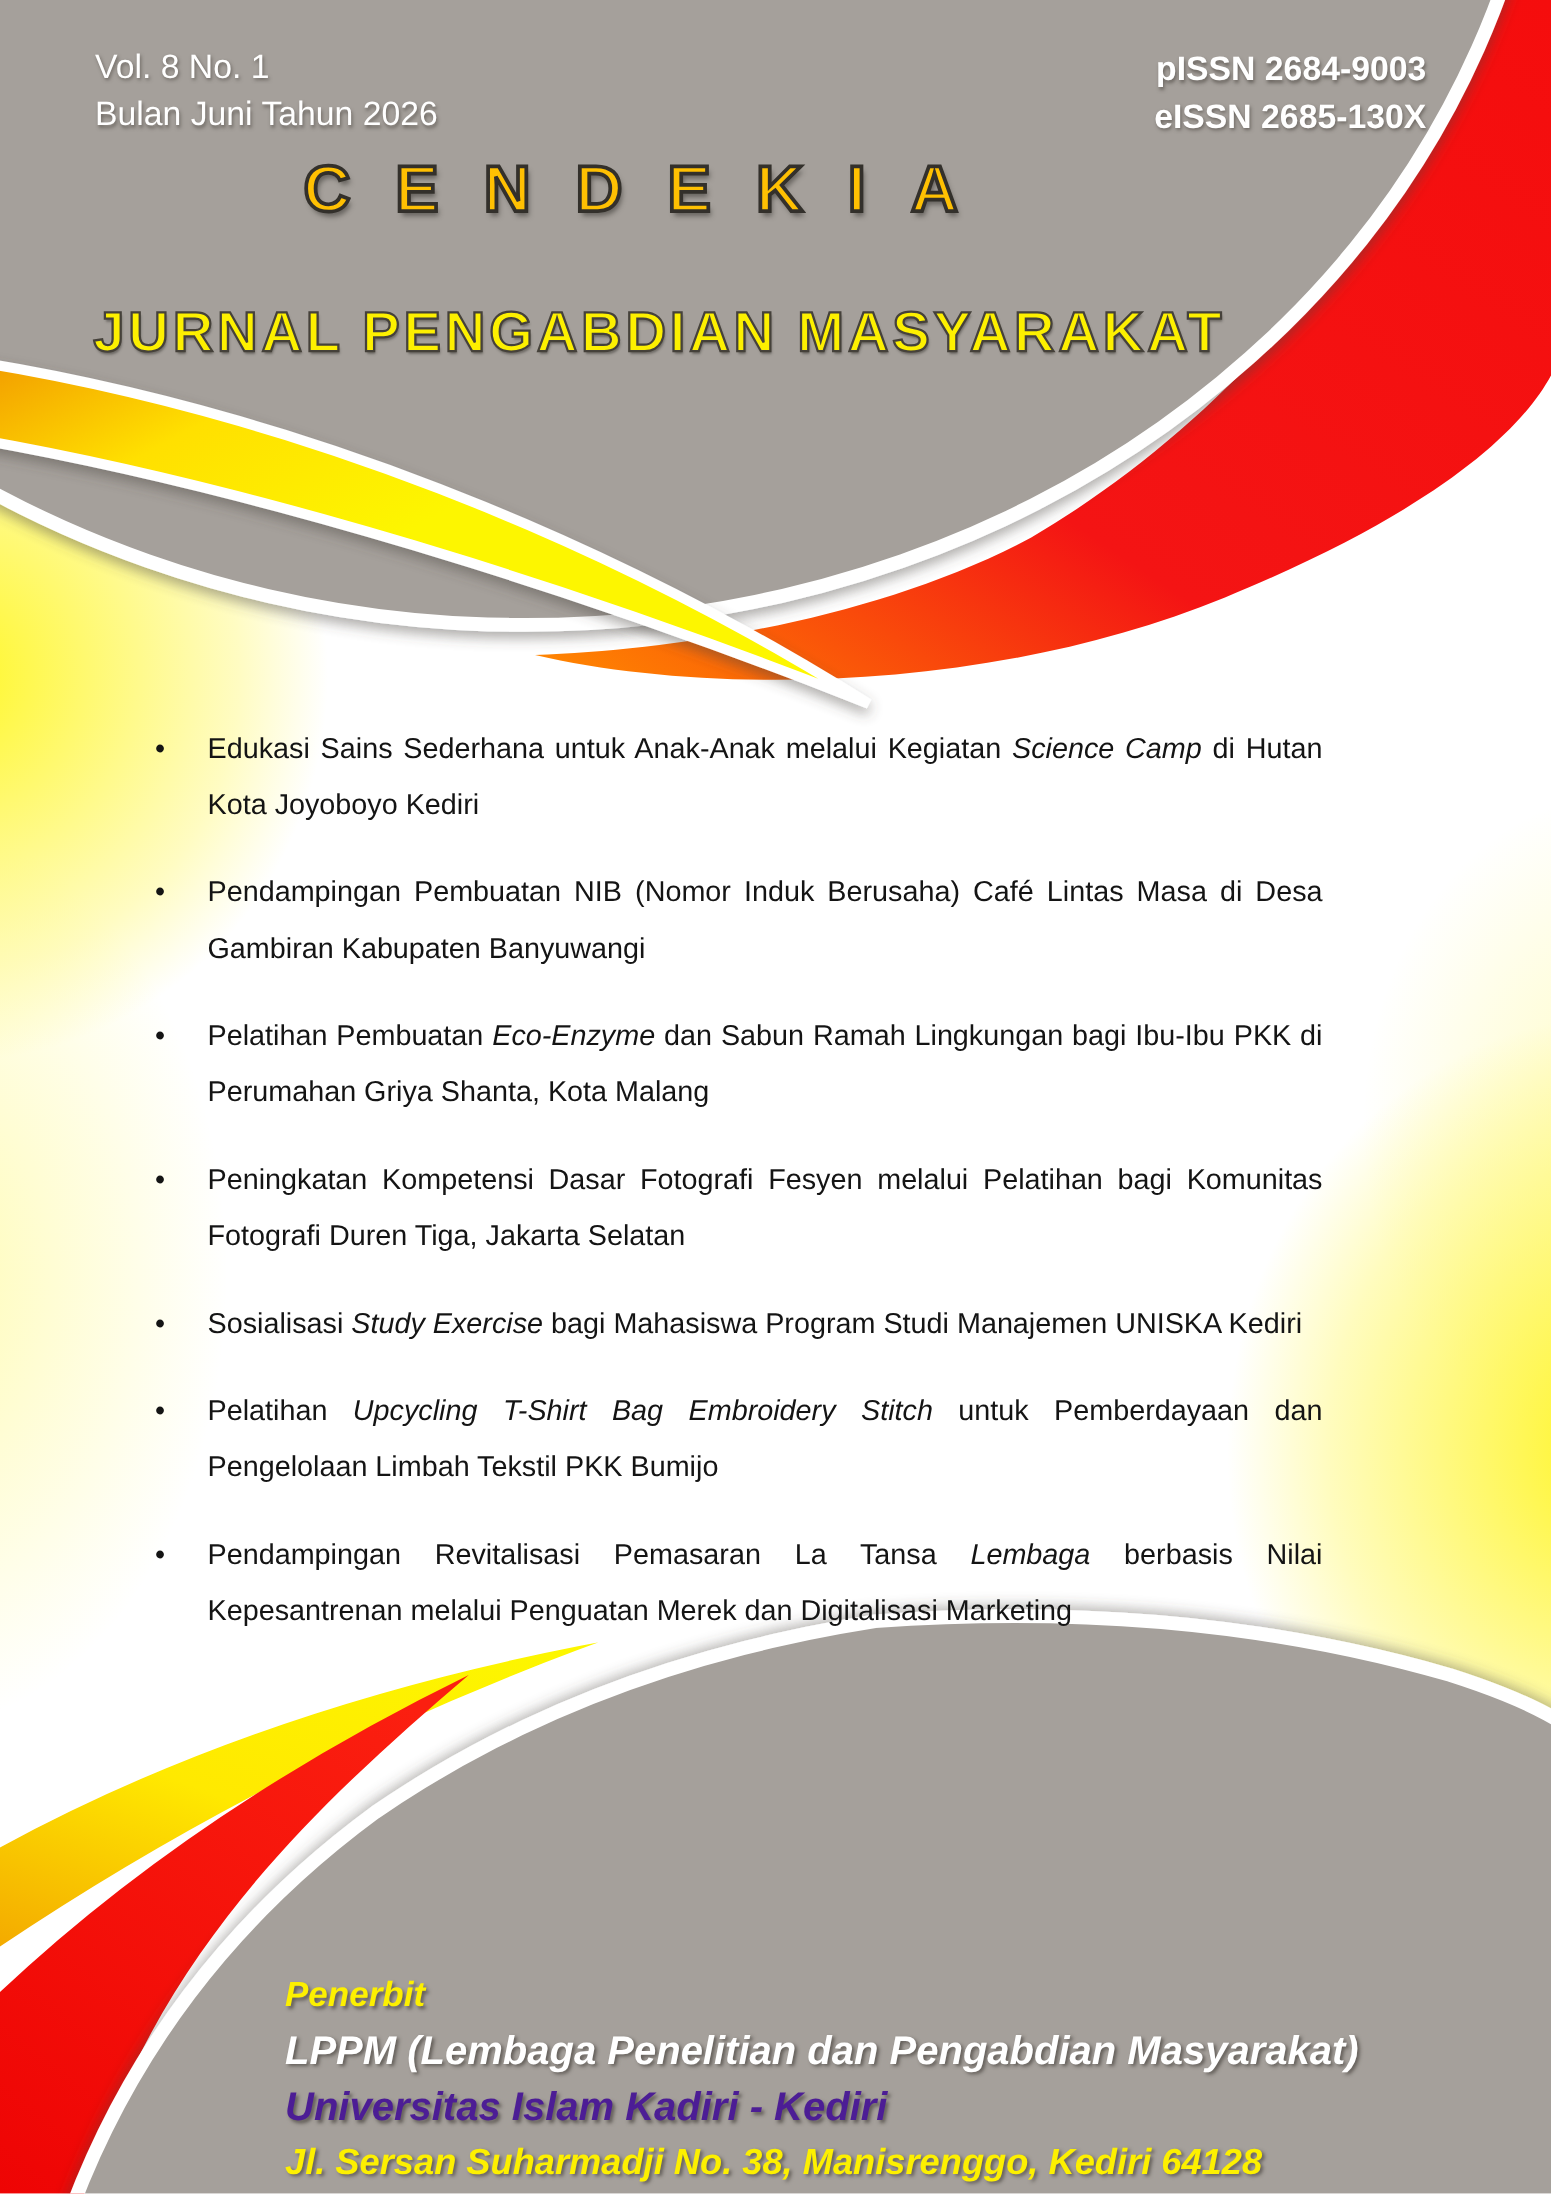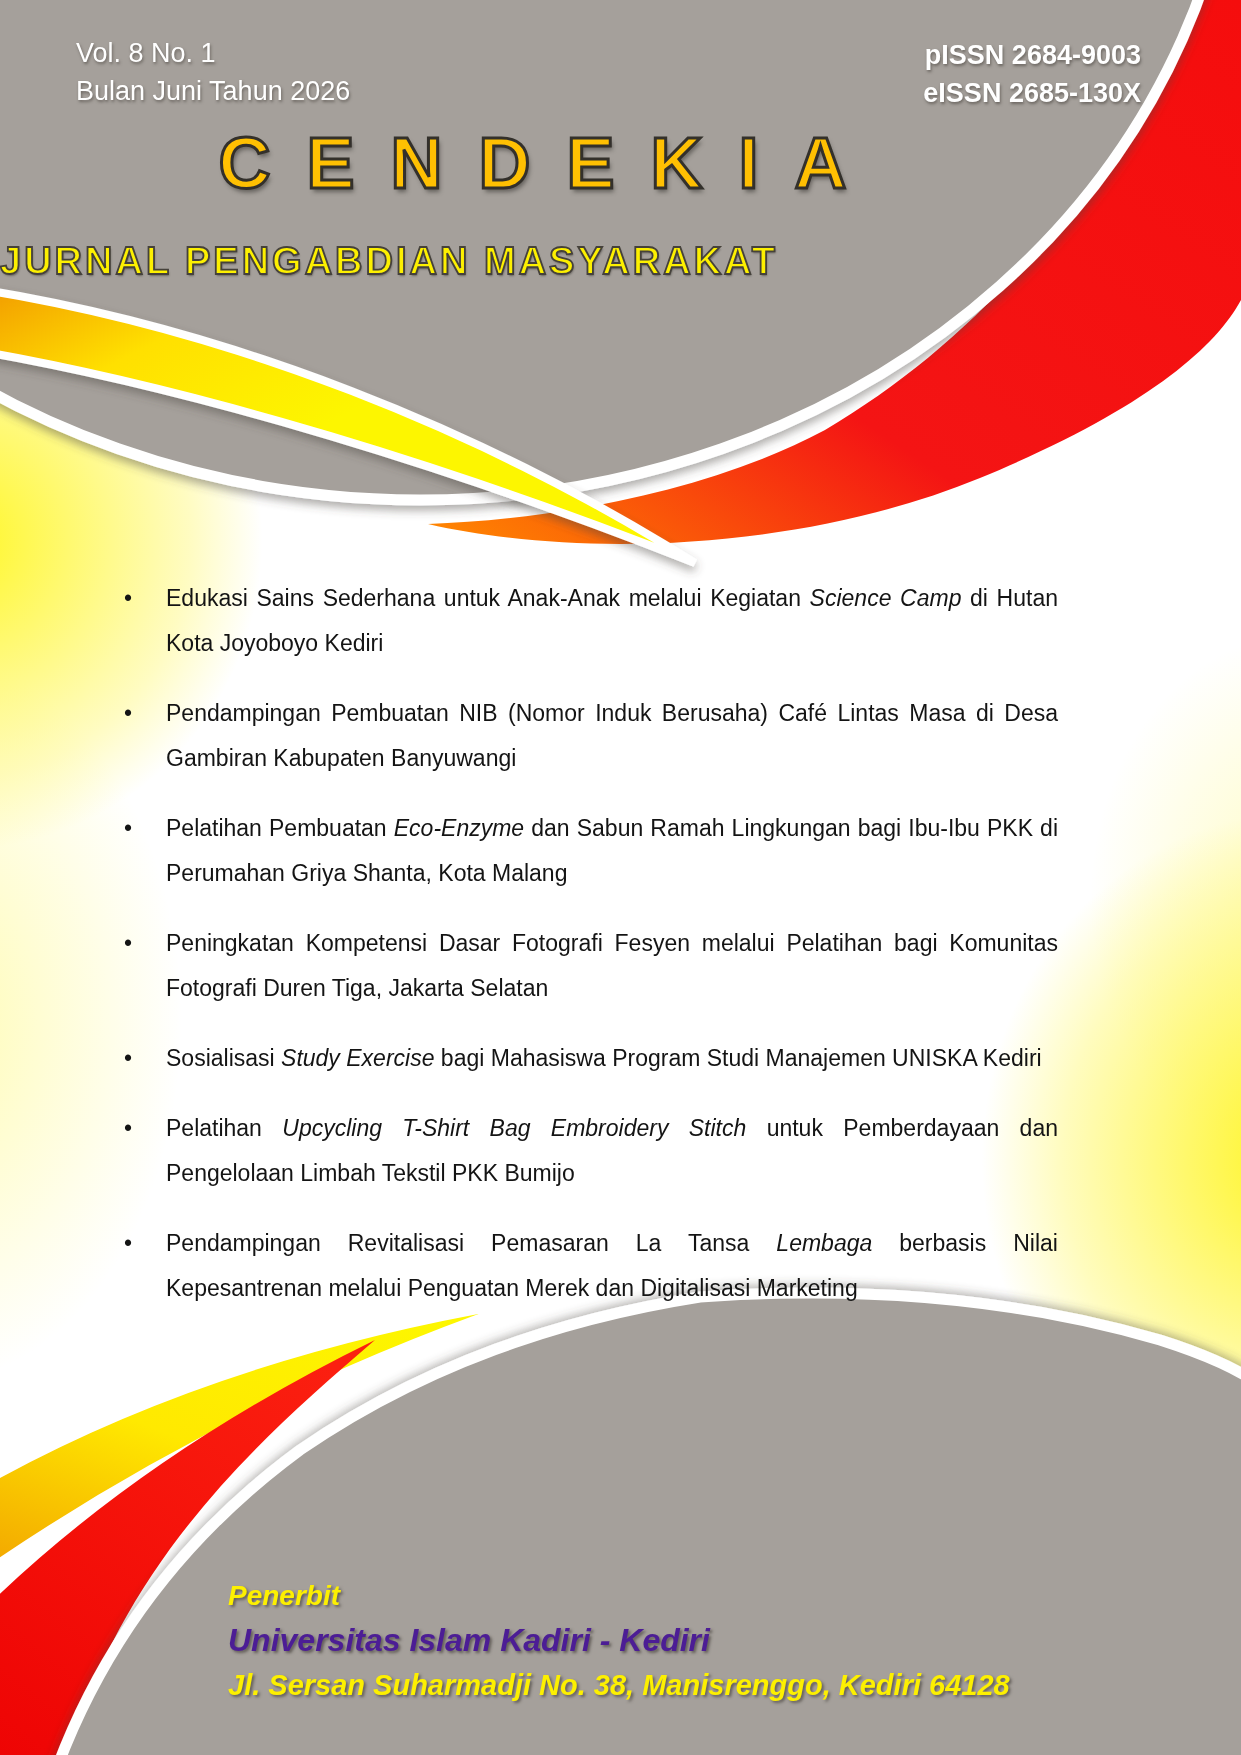--- a/index.html
+++ b/index.html
@@ -19,24 +19,24 @@
   svg.deco.top{top:0;}
   svg.deco.bottom{bottom:0;}
 
   
   .vol-block{position:absolute;left:76px;top:34px;color:#ffffff;font-weight:normal;
     font-size:27px;line-height:38px;text-shadow:1px 2px 3px rgba(60,55,50,.55);}
   .issn-block{position:absolute;right:100px;top:36px;color:#ffffff;font-weight:bold;text-align:right;
     font-size:27px;line-height:38px;text-shadow:1px 2px 3px rgba(60,55,50,.55);}
 
   .journal-title{position:absolute;left:0;top:122px;width:1045px;text-align:center;
-    font-size:72px;font-weight:bold;letter-spacing:36px;color:var(--title-orange,#ffc002);
-    -webkit-text-stroke:3px #33302b;text-shadow:2px 4px 4px rgba(40,38,34,.5);padding-left:28px;}
-  .journal-subtitle{position:absolute;left:0;top:240px;width:1055px;
-    font-size:38px;font-weight:bold;letter-spacing:3px;color:var(--bright-yellow,#fdf000);
+    font-size:52px;font-weight:bold;letter-spacing:36px;color:var(--title-orange,#ffc002);
+    -webkit-text-stroke:3px #33302b;text-shadow:2px 4px 4px rgba(40,38,34,.5);}
+  .journal-subtitle{position:absolute;left:0;top:240px;width:1055px;text-align:center;
+    font-size:45px;font-weight:bold;letter-spacing:3px;color:var(--bright-yellow,#fdf000);
     -webkit-text-stroke:1.8px #45413a;text-shadow:1px 2px 2px rgba(40,38,34,.45);}
 
   
   .article-list{position:absolute;left:122px;top:576px;width:936px;list-style:none;margin:0;padding:0;
     color:#141414;font-size:23px;line-height:45px;}
   .article-list li{position:relative;margin:0 0 25px 0;padding-left:44px;}
   .article-list .marker{position:absolute;left:2px;top:0;font-size:23px;}
   .article-list .txt{display:block;text-align:justify;}
 
   
@@ -160,17 +160,18 @@
         <span class="txt"><span>Pelatihan </span><i>Upcycling T-Shirt Bag Embroidery Stitch</i><span> untuk Pemberdayaan dan Pengelolaan Limbah Tekstil PKK Bumijo</span></span>
       </li>
       <li>
         <span class="marker">•</span>
         <span class="txt"><span>Pendampingan Revitalisasi Pemasaran La Tansa </span><i>Lembaga</i><span> berbasis Nilai Kepesantrenan melalui Penguatan Merek dan Digitalisasi Marketing</span></span>
       </li>
     </ul>
 
   <div class="publisher-block">
     <p class="publisher-label">Penerbit</p>
+    <p class="publisher-org">LPPM (Lembaga Penelitian dan Pengabdian Masyarakat)</p>
     <p class="publisher-university">Universitas Islam Kadiri - Kediri</p>
     <p class="publisher-address">Jl. Sersan Suharmadji No. 38, Manisrenggo, Kediri 64128</p>
   </div>
 
 </div>
 
 </body></html>

